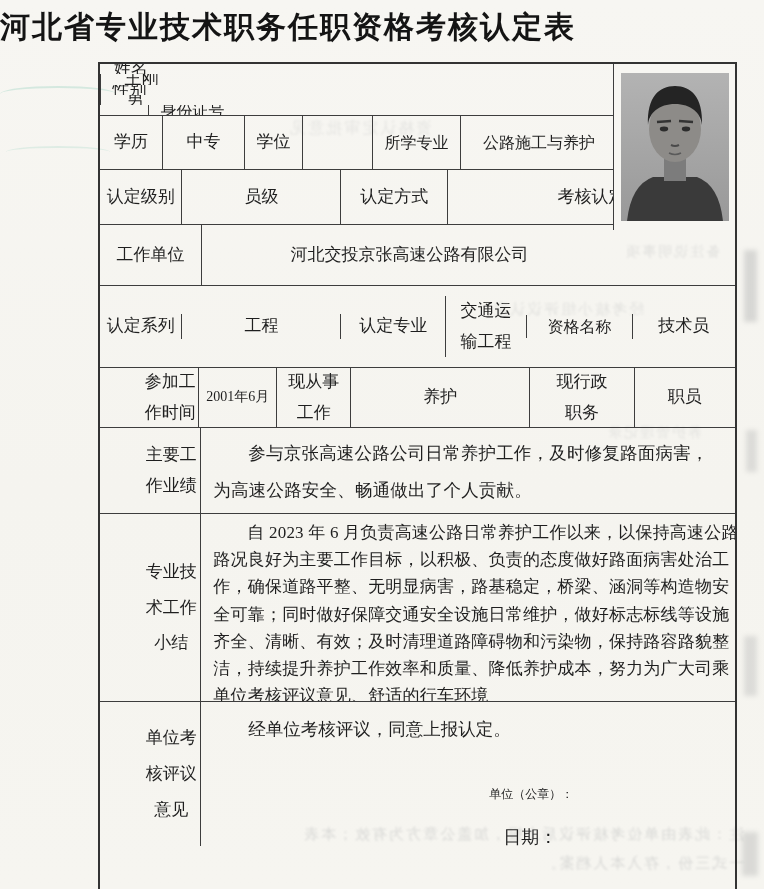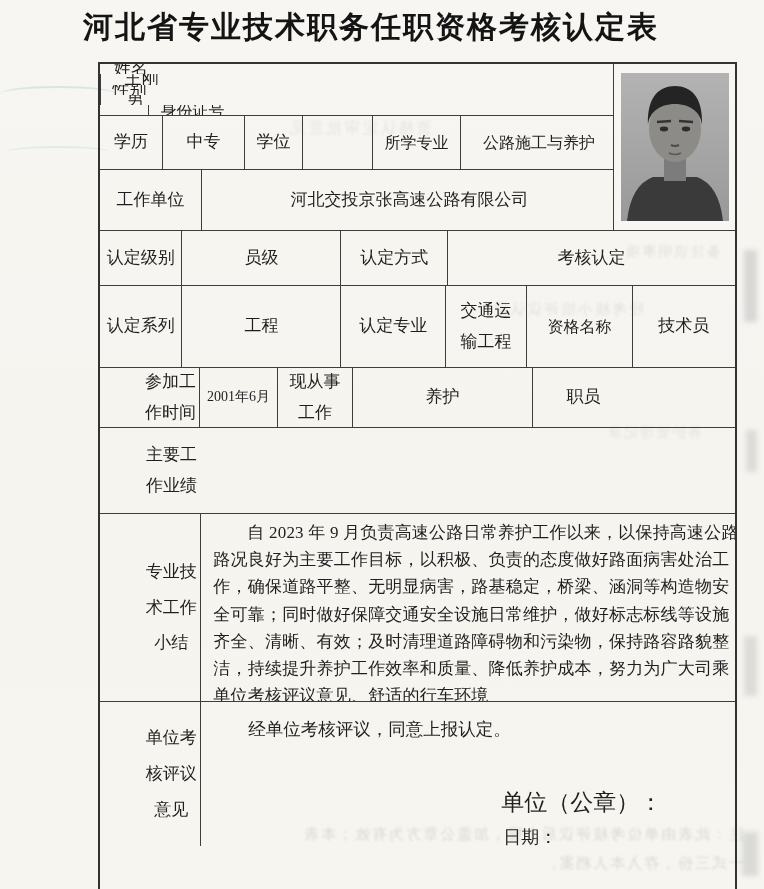--- a/index.html
+++ b/index.html
@@ -4,21 +4,21 @@
 <style>
   html,body{margin:0;padding:0;}
   body{background:#d9d8d4;}
   .page{
     position:relative; width:764px; height:889px; margin:0 auto;
     background:linear-gradient(180deg,#f7f6f2 0%, #f5f4ef 55%, #f6f5f0 100%);
     font-family:"Liberation Serif","DejaVu Serif",serif;
     color:#1f1f1f; overflow:hidden;
   }
   .title{
-    position:absolute; top:7px; left:0; width:742px; text-align:center;
+    position:absolute; top:7px; left:0; width:742px; 
     font-size:30px; font-weight:bold; letter-spacing:2px; color:#141414;
   }
   .tbl{
     position:absolute; left:98px; top:62px; width:639px; height:827px;
     border:2px solid #333; border-bottom:none; box-sizing:border-box;
   }
   .r{display:flex; border-top:1px solid #3d3d3d; box-sizing:border-box;}
   .r.nb{border-top:none;}
   .c{
     border-left:1px solid #3d3d3d; box-sizing:border-box;
@@ -38,21 +38,21 @@
   }
   .para-cell{
     display:block; text-align:left; padding:7px 8px 0 12px;
   }
   .para-cell .ln{white-space:nowrap; letter-spacing:.2px;}
   .indent{text-indent:2em;}
   .ach .ln{line-height:37px; font-size:17.5px;}
   .sum .ln{line-height:27.2px; font-size:17px;}
   .review-cell{position:relative; display:block; text-align:left; padding:14px 8px 0 12px;}
   .review-text{font-size:17.5px; line-height:1.5;}
-  .seal{position:absolute; left:300px; top:84px; font-size:23px;}
+  .seal{position:absolute; left:288px; top:84px; font-size:12px;}
   .datel{position:absolute; left:302px; top:122px; font-size:18px;}
   
   .ghost{
     position:absolute; color:#7d8186; pointer-events:none;
     transform:scaleX(-1); filter:blur(1.3px); letter-spacing:2px;
   }
   .smudge{position:absolute; background:#6d7074; filter:blur(2.5px); pointer-events:none;}
   .scratch{position:absolute; border-top:2px solid #c2e2d6; border-radius:50%; opacity:.65; pointer-events:none;}
 </style>
 </head>
@@ -111,68 +111,75 @@
 
     <div class="r" style="width:517px; height:54px;">
       <div class="c first" style="width:62px;">学历</div>
       <div class="c" style="width:82px;">中专</div>
       <div class="c" style="width:58px;">学位</div>
       <div class="c" style="width:70px;"></div>
       <div class="c" style="width:88px; font-size:16px;">所学专业</div>
       <div class="c" style="width:157px; font-size:16px;">公路施工与养护</div>
     </div>
 
-    <div class="r" style="width:517px; height:61px;">
-      <div class="c first" style="width:101px;">工作单位</div>
-      <div class="c" style="width:416px;">河北交投京张高速公路有限公司</div>
-    </div>
-
     <div class="r" style="height:55px;">
       <div class="c first" style="width:82px;">认定级别</div>
       <div class="c" style="width:160px;">员级</div>
       <div class="c" style="width:107px;">认定方式</div>
       <div class="c" style="width:290px;">考核认定</div>
     </div>
 
-    <div class="r" style="height:82px;">
+    <div class="r" style="width:517px; height:61px;">
+      <div class="c first" style="width:101px;">工作单位</div>
+      <div class="c" style="width:416px;">河北交投京张高速公路有限公司</div>
+    </div>
+
+    <div class="r" style="height:82px;align-items:center;">
       <div class="c first" style="width:82px;">认定系列</div>
       <div class="c" style="width:160px;">工程</div>
       <div class="c" style="width:105px;">认定专业</div>
       <div class="c" style="width:82px;">
           <span class="wrap32">交通运输工程</span>
         </div>
       <div class="c" style="width:106px; font-size:16px;">资格名称</div>
       <div class="c" style="width:104px;">技术员</div>
     </div>
 
     <div class="r" style="height:60px;">
       <div class="c first" style="width:99px;">
           <span class="wrap45">参加工作时间</span>
         </div>
       <div class="c datecell" style="width:78px;">2001年6月</div>
       <div class="c" style="width:75px;">
           <span class="wrap32">现从事工作</span>
         </div>
       <div class="c" style="width:180px;">养护</div>
+      <div class="c" style="width:105px;">
+          <span class="wrap32">现行政职务</span>
+        </div>
       <div class="c" style="width:102px;">职员</div>
     </div>
 
 
     <div class="r" style="height:86px;">
       <div class="c first" style="width:101px;">
           <span class="wrap45">主要工作业绩</span>
         </div>
+      <div class="c para-cell ach" style="width:538px;">
+        <div class="ln indent">参与京张高速公路公司日常养护工作，及时修复路面病害，</div>
+        <div class="ln">为高速公路安全、畅通做出了个人贡献。</div>
+      </div>
     </div>
 
     <div class="r" style="height:188px;">
       <div class="c first" style="width:101px;justify-content:center;">
           <span class="wrap45" style="line-height:2.1;">专业技术工作小结</span>
         </div>
       <div class="c para-cell sum" style="width:538px; padding-top:5px;">
-        <div class="ln indent">自 2023 年 9 月负责高速公路日常养护工作以来，以保持高速公路</div>
+        <div class="ln indent">自 2023 年 6 月负责高速公路日常养护工作以来，以保持高速公路</div>
         <div class="ln">路况良好为主要工作目标，以积极、负责的态度做好路面病害处治工</div>
         <div class="ln">作，确保道路平整、无明显病害，路基稳定，桥梁、涵洞等构造物安</div>
         <div class="ln">全可靠；同时做好保障交通安全设施日常维护，做好标志标线等设施</div>
         <div class="ln">齐全、清晰、有效；及时清理道路障碍物和污染物，保持路容路貌整</div>
         <div class="ln">洁，持续提升养护工作效率和质量、降低养护成本，努力为广大司乘</div>
         <div class="ln">单位考核评议意见、舒适的行车环境</div>
       </div>
     </div>
 
     <div class="r" style="height:145px;">

